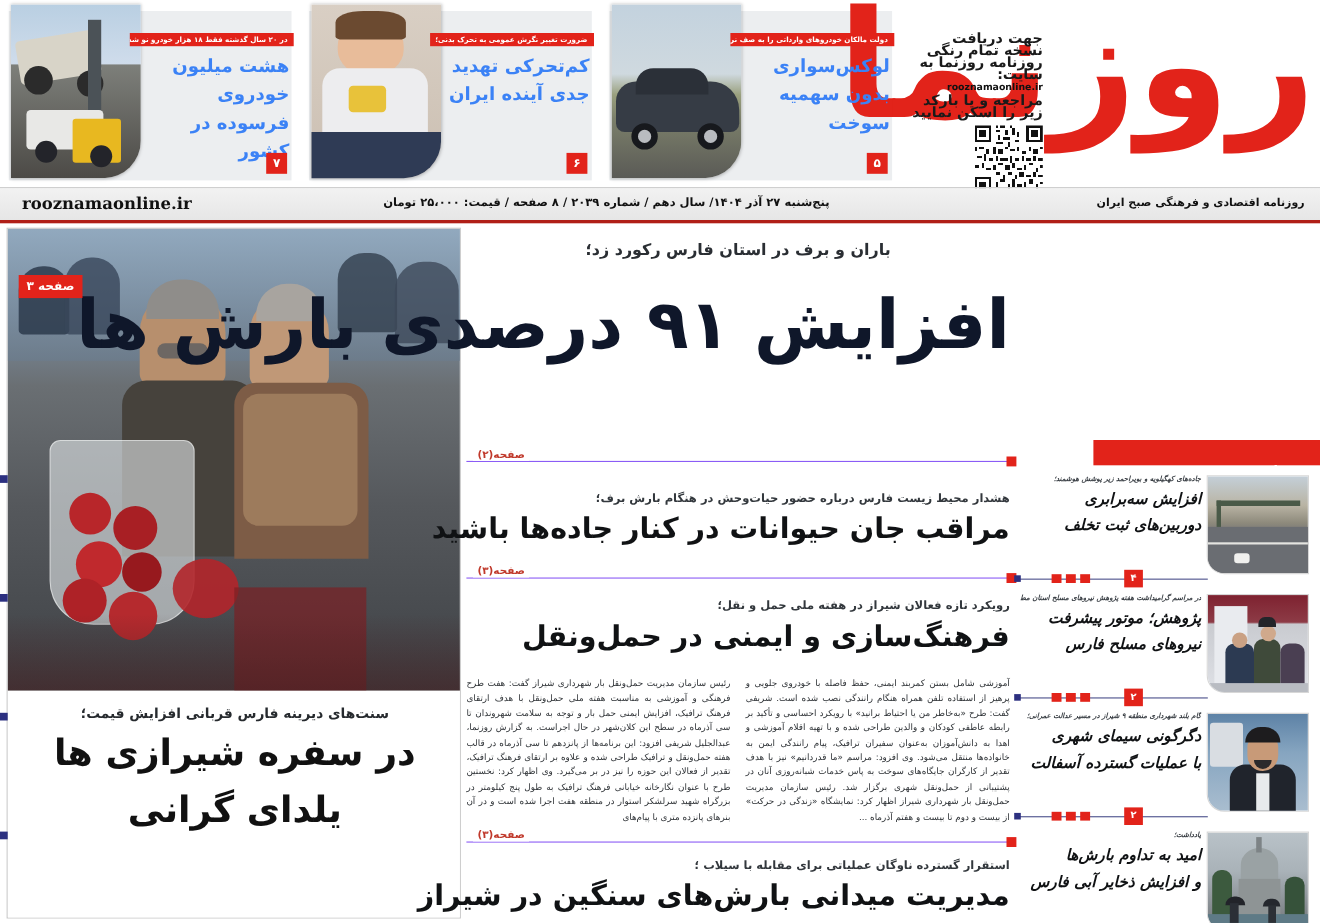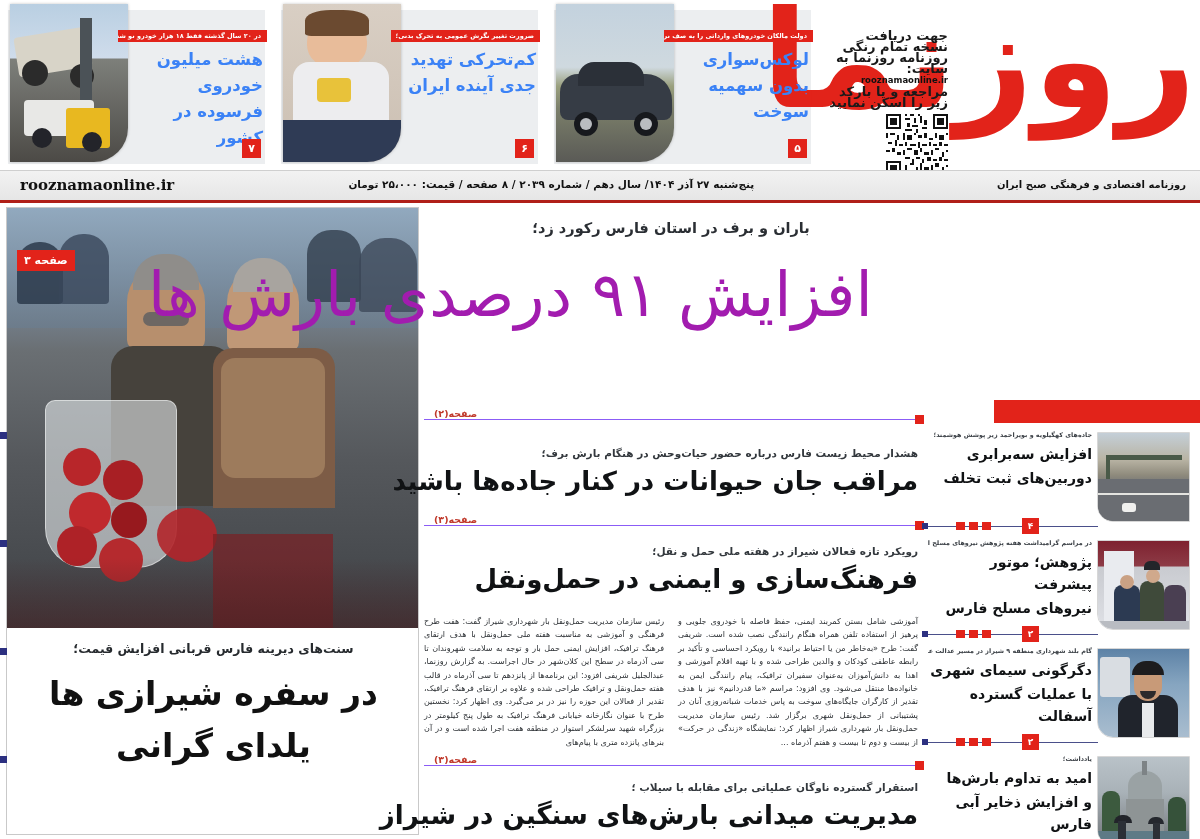--- a/index.html
+++ b/index.html
@@ -113,38 +113,37 @@
     position: absolute; top: 42px; left: 10px; z-index: 9;
     background: #e2231a; color: #fff; font-size: 11px; font-weight: bold;
     padding: 4px 7px; line-height: 13px;
   }
   .mp-caption {
     position: absolute; left: 0; top: 420px; width: 413px; height: 208px;
     background: #fff; padding: 12px 20px 0 20px; text-align: center;
   }
   .mp-kicker {
     font-size: 12.5px; font-weight: bold; color: #262a2e; line-height: 18px;
-    margin-bottom: 10px;
   }
   .mp-title {
     font-size: 33px; font-weight: bold; color: #111; line-height: 52px;
     letter-spacing: -0.5px;
   }
 
   
   .center-col {
     position: absolute; top: 207px; left: 424px; width: 494px; height: 628px;
   }
   .lead-kicker {
     position: absolute; top: 13px; right: 0; width: 100%;
     text-align: center; font-size: 14.5px; font-weight: bold; color: #2a2e33;
   }
   .lead-headline {
     position: absolute; top: 33px; right: 0; width: 770px;
-    text-align: left; font-size: 62px; font-weight: normal; color: #a21caf;
+    text-align: left; font-size: 62px; font-weight: bold; color: #0f172a;
     line-height: 110px; letter-spacing: -2px; white-space: nowrap;
   }
   .rule {
     position: absolute; left: 0; width: 494px; height: 1px; background: #8b5cf6;
   }
   .rule .sq {
     position: absolute; right: -6px; top: -4px; width: 9px; height: 9px;
     background: #e2231a;
   }
   .rule .pgtag {
@@ -189,21 +188,21 @@
   }
   .sb-card {
     position: absolute; right: 6px; width: 272px; height: 105px;
   }
   .sb-photo {
     position: absolute; right: 4px; top: 4px; width: 93px; height: 90px;
     border-radius: 0 0 0 16px; overflow: hidden; border: 1px solid #d7d7d7;
   }
   .sb-photo .ph { position: absolute; inset: 0; }
   .sb-text {
-    position: absolute; right: 102px; left: 6px; top: 2px; text-align: right;
+    position: absolute; right: 102px; left: 6px; top: 2px; text-align: right; font-style: italic;
   }
   .sb-kicker {
     font-size: 6.4px; font-weight: bold; color: #3b4046; line-height: 11px;
     white-space: nowrap; overflow: hidden;
   }
   .sb-title {
     font-size: 14px; font-weight: bold; color: #101214; line-height: 22px;
     letter-spacing: -0.3px; margin-top: 2px;
   }
   .sb-rule {

